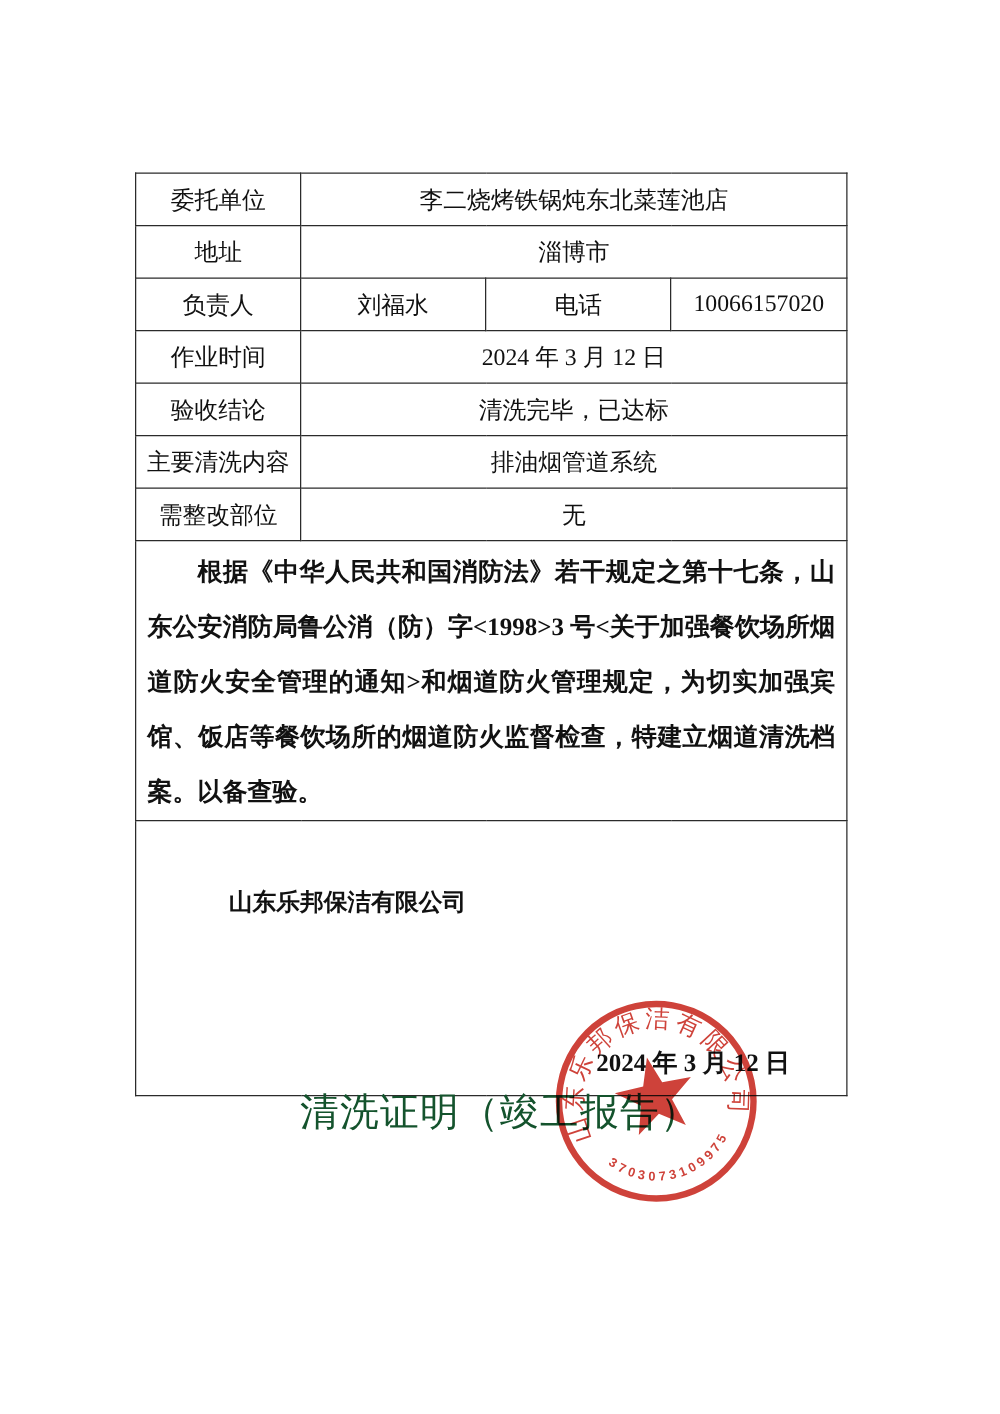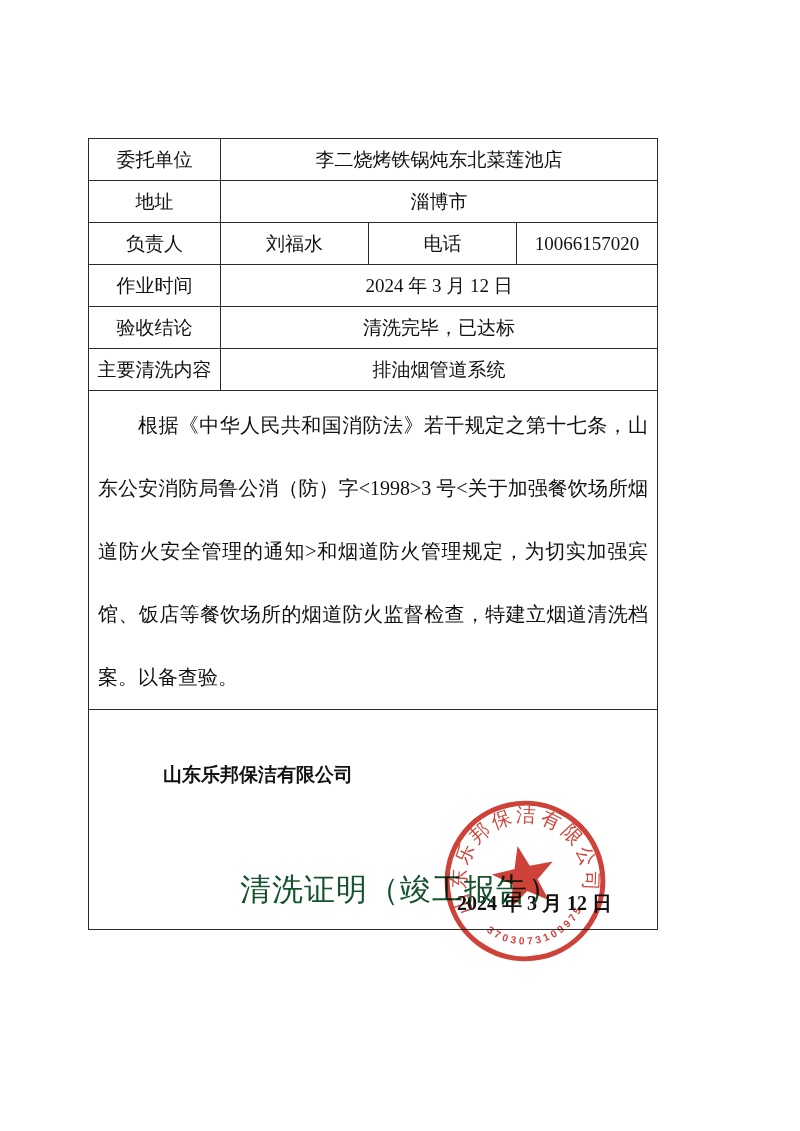--- a/index.html
+++ b/index.html
@@ -6,41 +6,42 @@
   html, body { background: #ffffff; }
   body {
     width: 800px; height: 1131px;
     position: relative;
     font-family: "Liberation Serif", "DejaVu Serif", serif;
     color: #111111;
     overflow: hidden;
   }
   .doc-table {
     position: absolute;
-    left: 88px; top: 138px;
+    left: 108px; top: 138px;
     width: 569px;
     border-collapse: collapse;
     table-layout: fixed;
   }
   .doc-table td {
     border: 1px solid #2b2b2b;
     font-size: 19px;
     text-align: center;
     vertical-align: middle;
     height: 42px;
     padding: 0 4px;
   }
   td.notice-cell {
     height: 170px;
     text-align: justify;
     vertical-align: top;
     font-size: 20px;
-    line-height: 63px;
+    line-height: 44px;
     padding: 3px 9px 0 9px;
     text-indent: 2em;
+    font-weight: bold;
   }
   td.signature-cell {
     height: 220px;
     position: relative;
     padding: 0;
   }
   .sign-company {
     position: absolute;
     left: 74px; top: 52px;
     font-size: 19px;
@@ -118,20 +119,24 @@
   </tr>
   <tr>
     <td>验收结论</td>
     <td colspan="3">清洗完毕，已达标</td>
   </tr>
   <tr>
     <td>主要清洗内容</td>
     <td colspan="3">排油烟管道系统</td>
   </tr>
   <tr>
+    <td>需整改部位</td>
+    <td colspan="3">无</td>
+  </tr>
+  <tr>
     <td colspan="4" class="notice-cell">根据《中华人民共和国消防法》若干规定之第十七条，山东公安消防局鲁公消（防）字&lt;1998&gt;3 号&lt;关于加强餐饮场所烟道防火安全管理的通知&gt;和烟道防火管理规定，为切实加强宾馆、饭店等餐饮场所的烟道防火监督检查，特建立烟道清洗档案。以备查验。</td>
   </tr>
   <tr>
     <td colspan="4" class="signature-cell">
       <div class="sign-company">山东乐邦保洁有限公司</div>
       <div class="sign-date">2024 年 3 月 12 日</div>
     </td>
   </tr>
 </tbody>
   </table>

